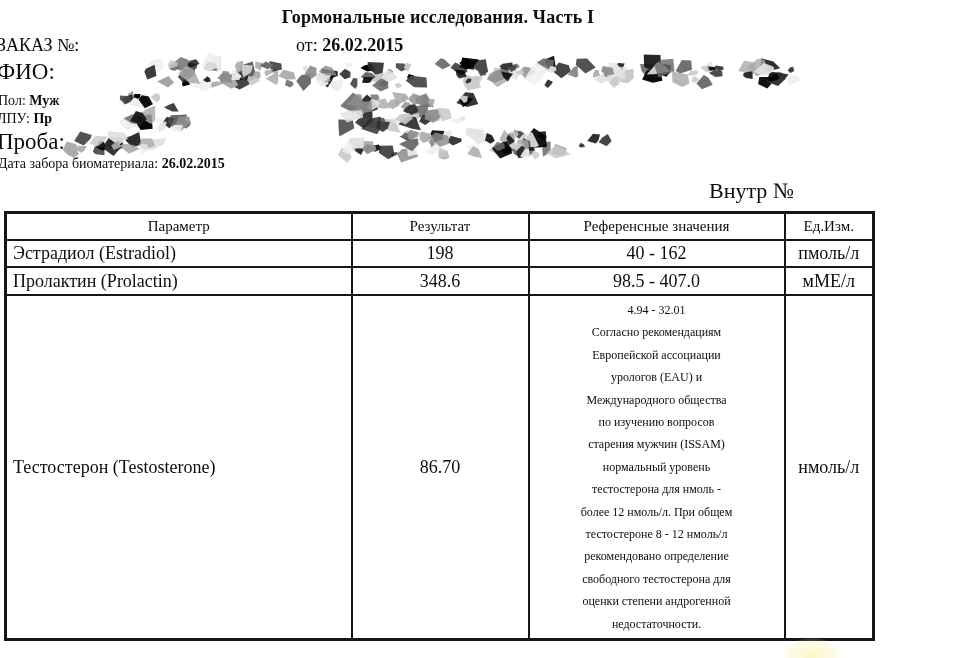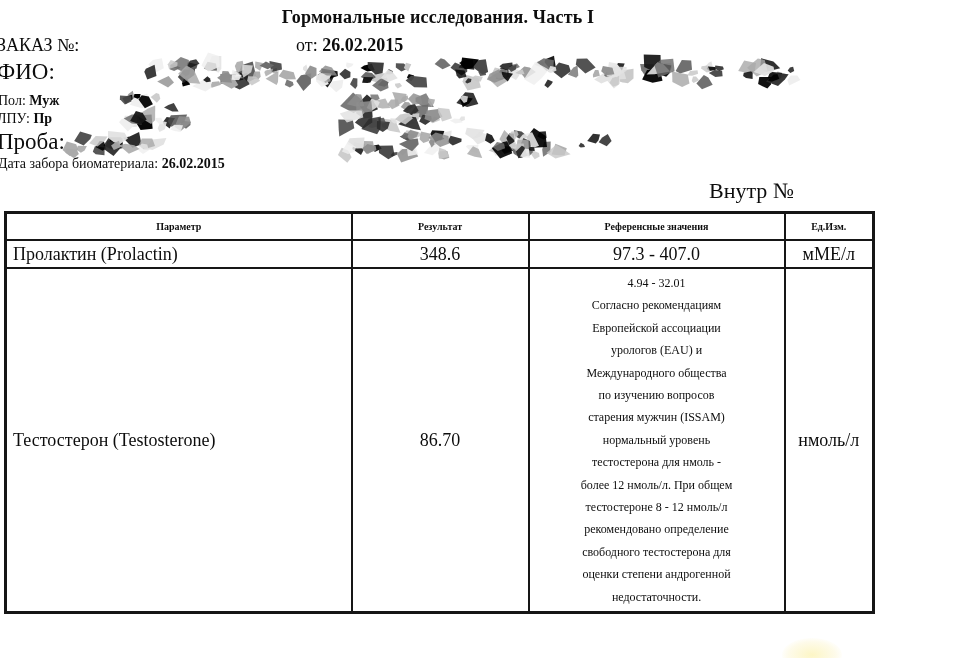--- a/index.html
+++ b/index.html
@@ -23,21 +23,21 @@
   .redact svg{position:absolute;left:0;top:0;overflow:visible;}
   table.report{
     position:absolute;left:4px;top:211px;
     border-collapse:collapse;table-layout:fixed;width:868px;
     border:3px solid #161616;
   }
   table.report th,table.report td{
     border:2px solid #161616;font-weight:normal;
     font-family:"Liberation Serif","DejaVu Serif",serif;color:#0d0d0d;
   }
-  table.report th{font-weight:bold;font-size:10px;text-align:center;height:23px;padding:1px 2px;}
+  table.report th{font-weight:normal;font-size:15px;text-align:center;height:23px;padding:1px 2px;}
   td.param{text-align:left;padding:1px 2px 1px 6px;font-size:18px;vertical-align:middle;}
   td.res,td.ref,td.unit{text-align:center;font-size:18px;vertical-align:middle;padding:1px 2px;}
   tr.r1 td{height:23px;}
   tr.r2 td{height:24px;}
   td.reflong{vertical-align:top;padding:3px 2px;}
   .refline{text-align:center;font-size:12px;line-height:22.4px;white-space:nowrap;}
   .bold{font-weight:bold;}
   .stamp{
     left:782px;top:638px;width:60px;height:34px;border-radius:50%;
     background:radial-gradient(ellipse at center,rgba(250,238,150,.55) 0%,rgba(250,238,170,.25) 55%,rgba(255,255,255,0) 75%);
@@ -399,24 +399,30 @@
         <col style="width:256px">
         <col style="width:89px">
       </colgroup>
     <tbody>
         <tr>
       <th>Параметр</th>
       <th>Результат</th>
       <th>Референсные значения</th>
       <th>Ед.Изм.</th>
     </tr>
+    <tr class="r1">
+      <td class="param">Эстрадиол (Estradiol)</td>
+      <td class="res bold">198</td>
+      <td class="ref">40 - 162</td>
+      <td class="unit">пмоль/л</td>
+    </tr>
     <tr class="r2">
       <td class="param">Пролактин (Prolactin)</td>
       <td class="res">348.6</td>
-      <td class="ref">97.3 - 407.0</td>
+      <td class="ref">98.5 - 407.0</td>
       <td class="unit">мМЕ/л</td>
     </tr>
     <tr>
       <td class="param">Тестостерон (Testosterone)</td>
       <td class="res">86.70</td>
       <td class="ref reflong">
             <div class="refline">4.94 - 32.01</div>
             <div class="refline">Согласно рекомендациям</div>
             <div class="refline">Европейской ассоциации</div>
             <div class="refline">урологов (EAU) и</div>

